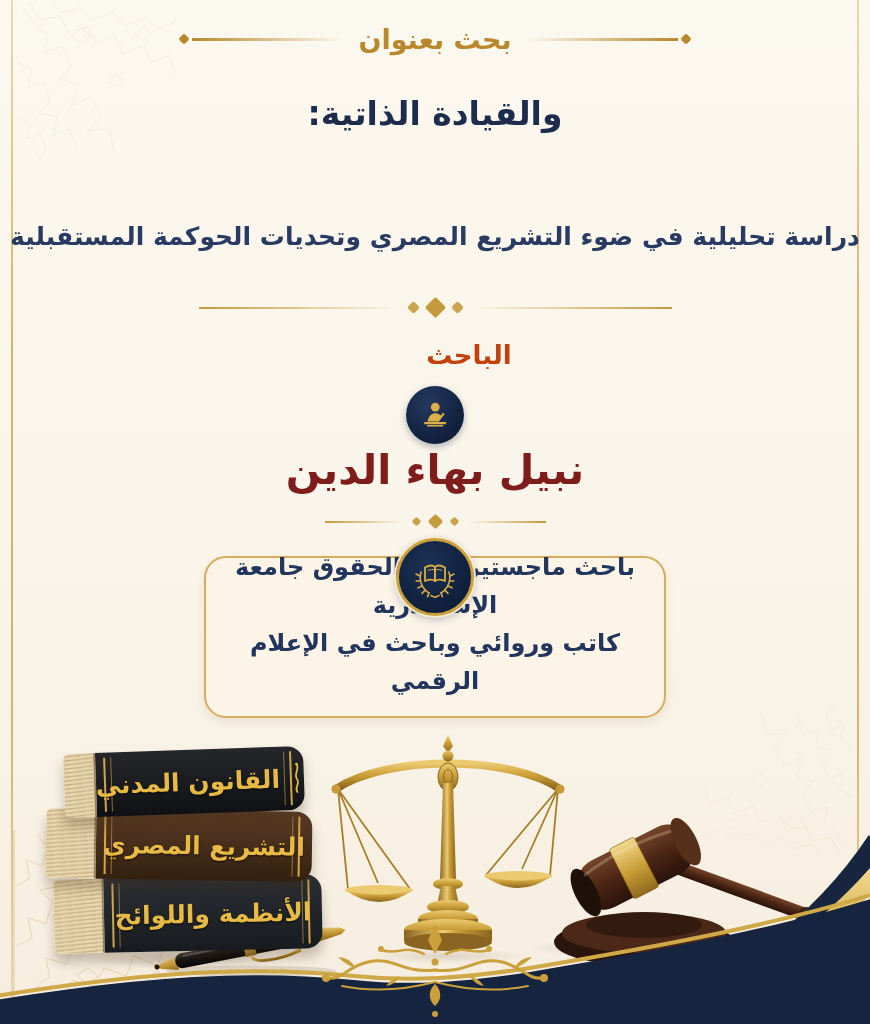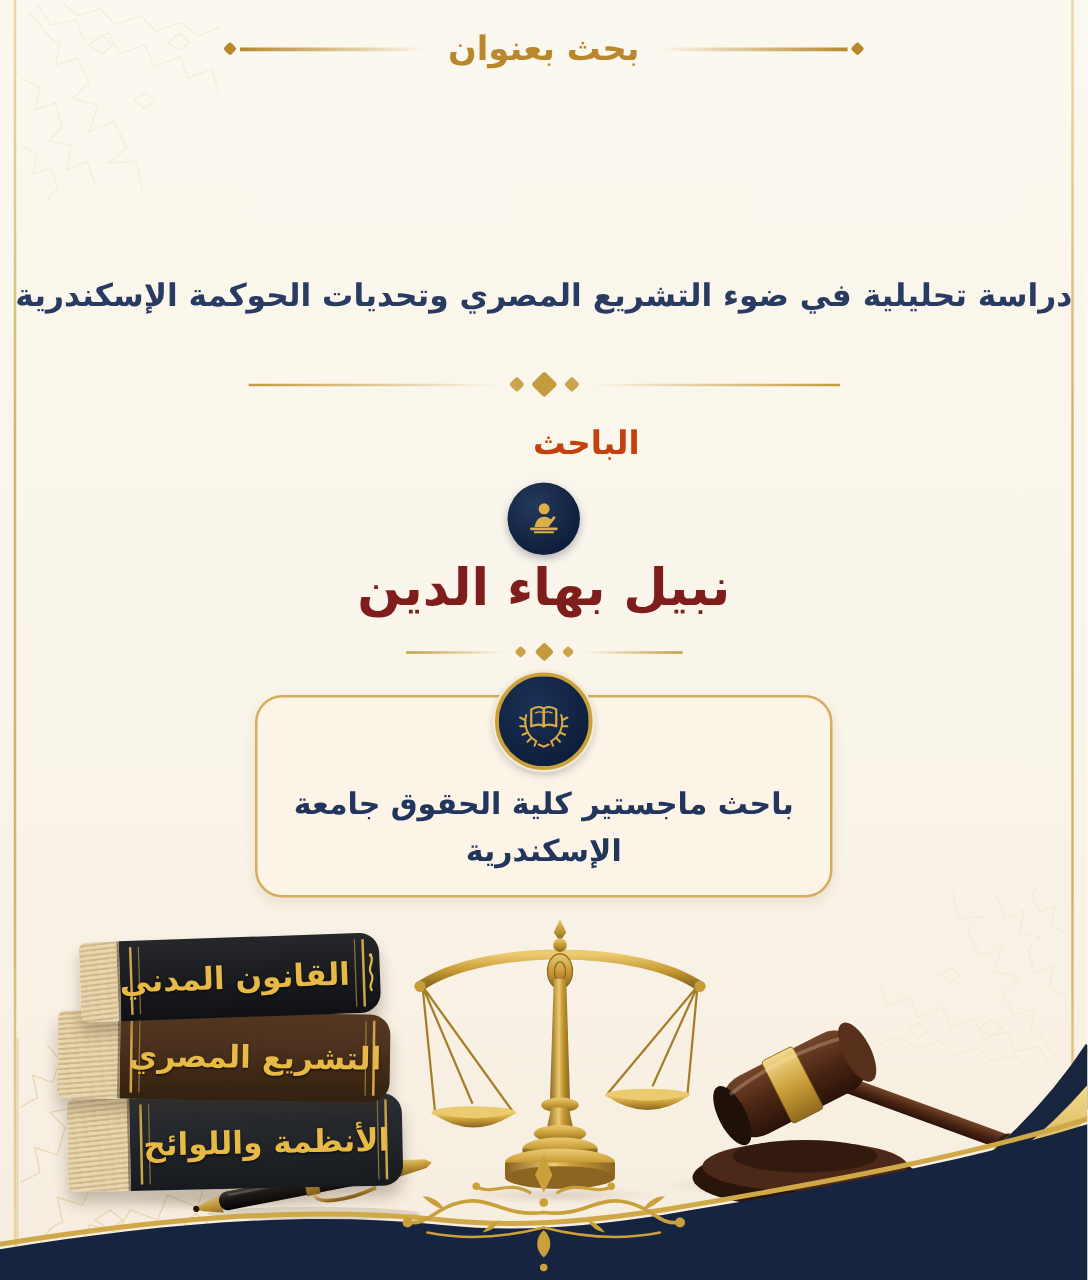--- a/index.html
+++ b/index.html
@@ -147,22 +147,23 @@
   <span class="rule r">
       <span class="dot"></span>
     </span>
   <span class="eyebrow">بحث بعنوان</span>
   <span class="rule l">
       <span class="dot"></span>
     </span>
 </div>
 
 <div class="abs ctr main-title">
-</div>
-<div class="abs ctr subtitle">دراسة تحليلية في ضوء التشريع المصري وتحديات الحوكمة الإسكندرية</div>
+  <div>والقيادة الذاتية:</div>
+</div>
+<div class="abs ctr subtitle">دراسة تحليلية في ضوء التشريع المصري وتحديات الحوكمة المستقبلية</div>
 
 <div class="abs ctr divider div1">
   <span class="dline r"></span>
   <span class="diamond d-sm"></span>
   <span class="diamond d-lg"></span>
   <span class="diamond d-sm"></span>
   <span class="dline l"></span>
 </div>
 
 <div class="abs ctr res-label">الباحث</div>
@@ -180,20 +181,21 @@
 <div class="abs ctr divider div2">
   <span class="dline r"></span>
   <span class="diamond d-sm"></span>
   <span class="diamond d-lg"></span>
   <span class="diamond d-sm"></span>
   <span class="dline l"></span>
 </div>
 
 <div class="abs bio-card">
   <div class="bio-line">باحث ماجستير كلية الحقوق جامعة الإسكندرية</div>
+  <div class="bio-line">كاتب وروائي وباحث في الإعلام الرقمي</div>
 </div>
 <div class="abs badge">
   <svg width="52" height="52" viewBox="0 0 52 52">
     <g stroke="#d9ab44" fill="none" stroke-width="1.8" stroke-linejoin="round">
       <path d="M16,16.5 C20,14.2 24,14.2 26,16 L26,30 C24,28.4 20,28.4 16,30 Z"></path>
       <path d="M36,16.5 C32,14.2 28,14.2 26,16 L26,30 C28,28.4 32,28.4 36,30 Z"></path>
       <path d="M19,19.5 C22,18.2 24,18.3 25,19" stroke-width="1"></path>
       <path d="M33,19.5 C30,18.2 28,18.3 27,19" stroke-width="1"></path>
     </g>
     <g stroke="#d9ab44" fill="none" stroke-width="1.6" stroke-linecap="round">

